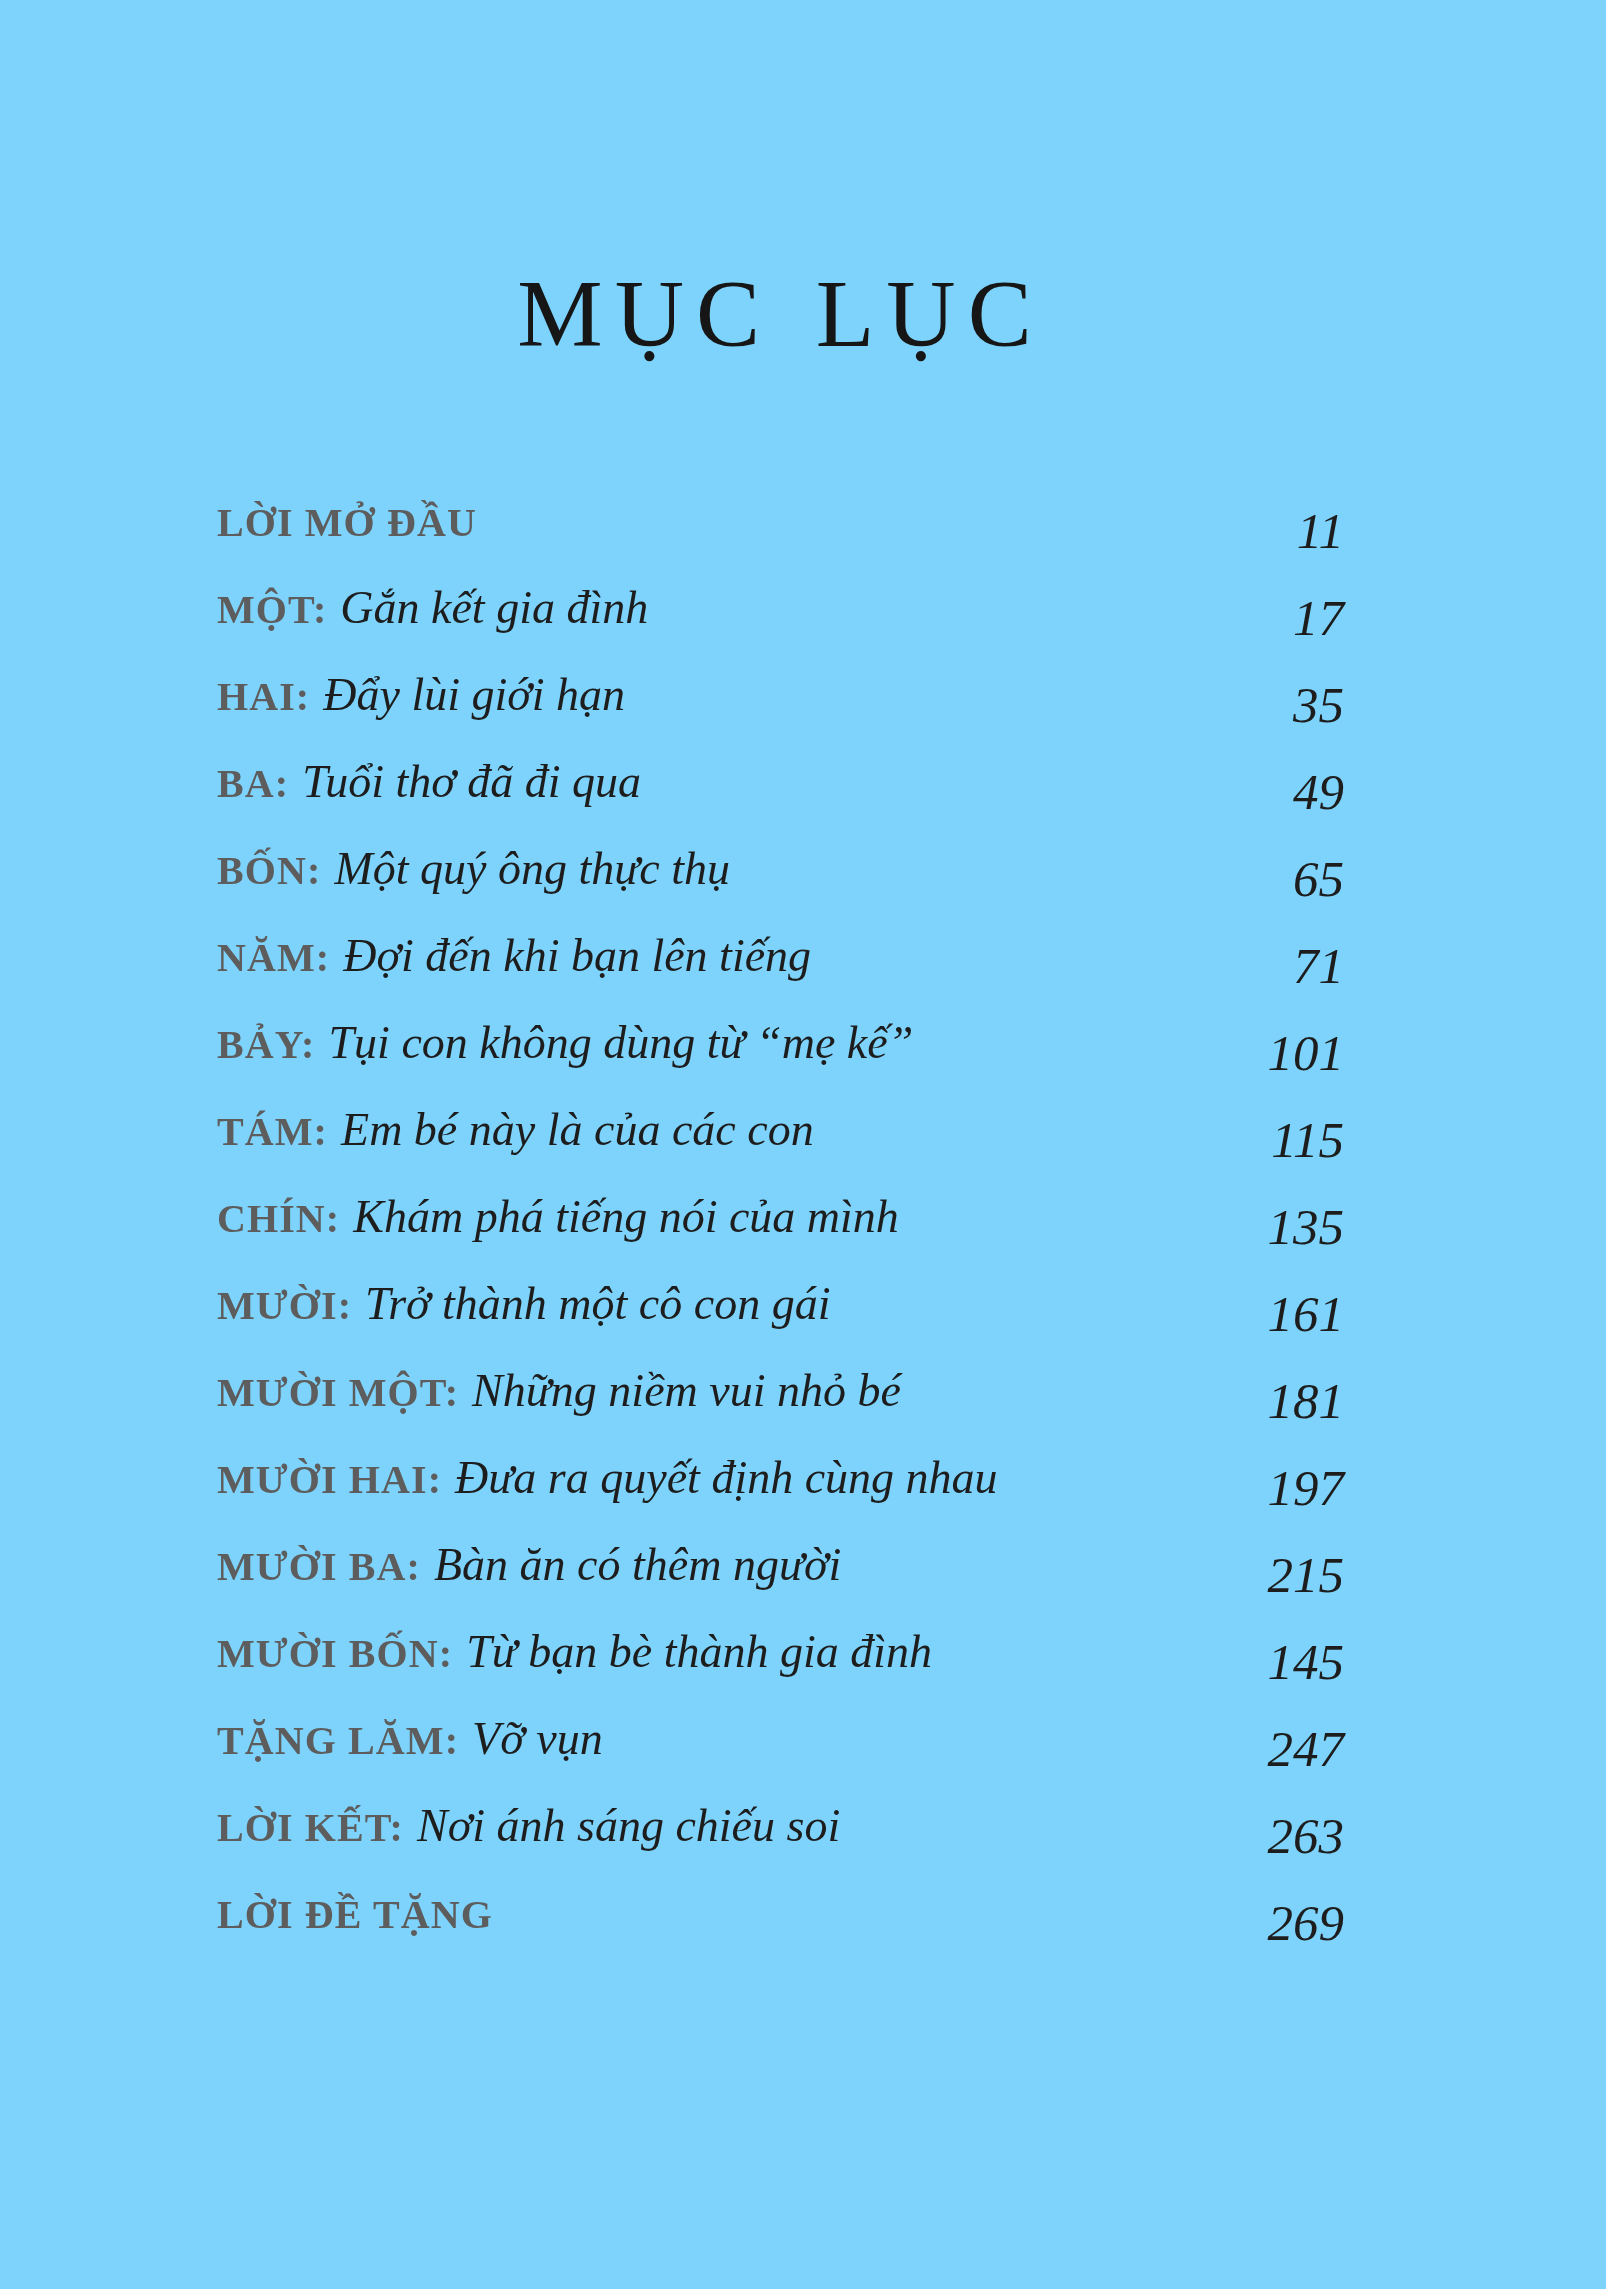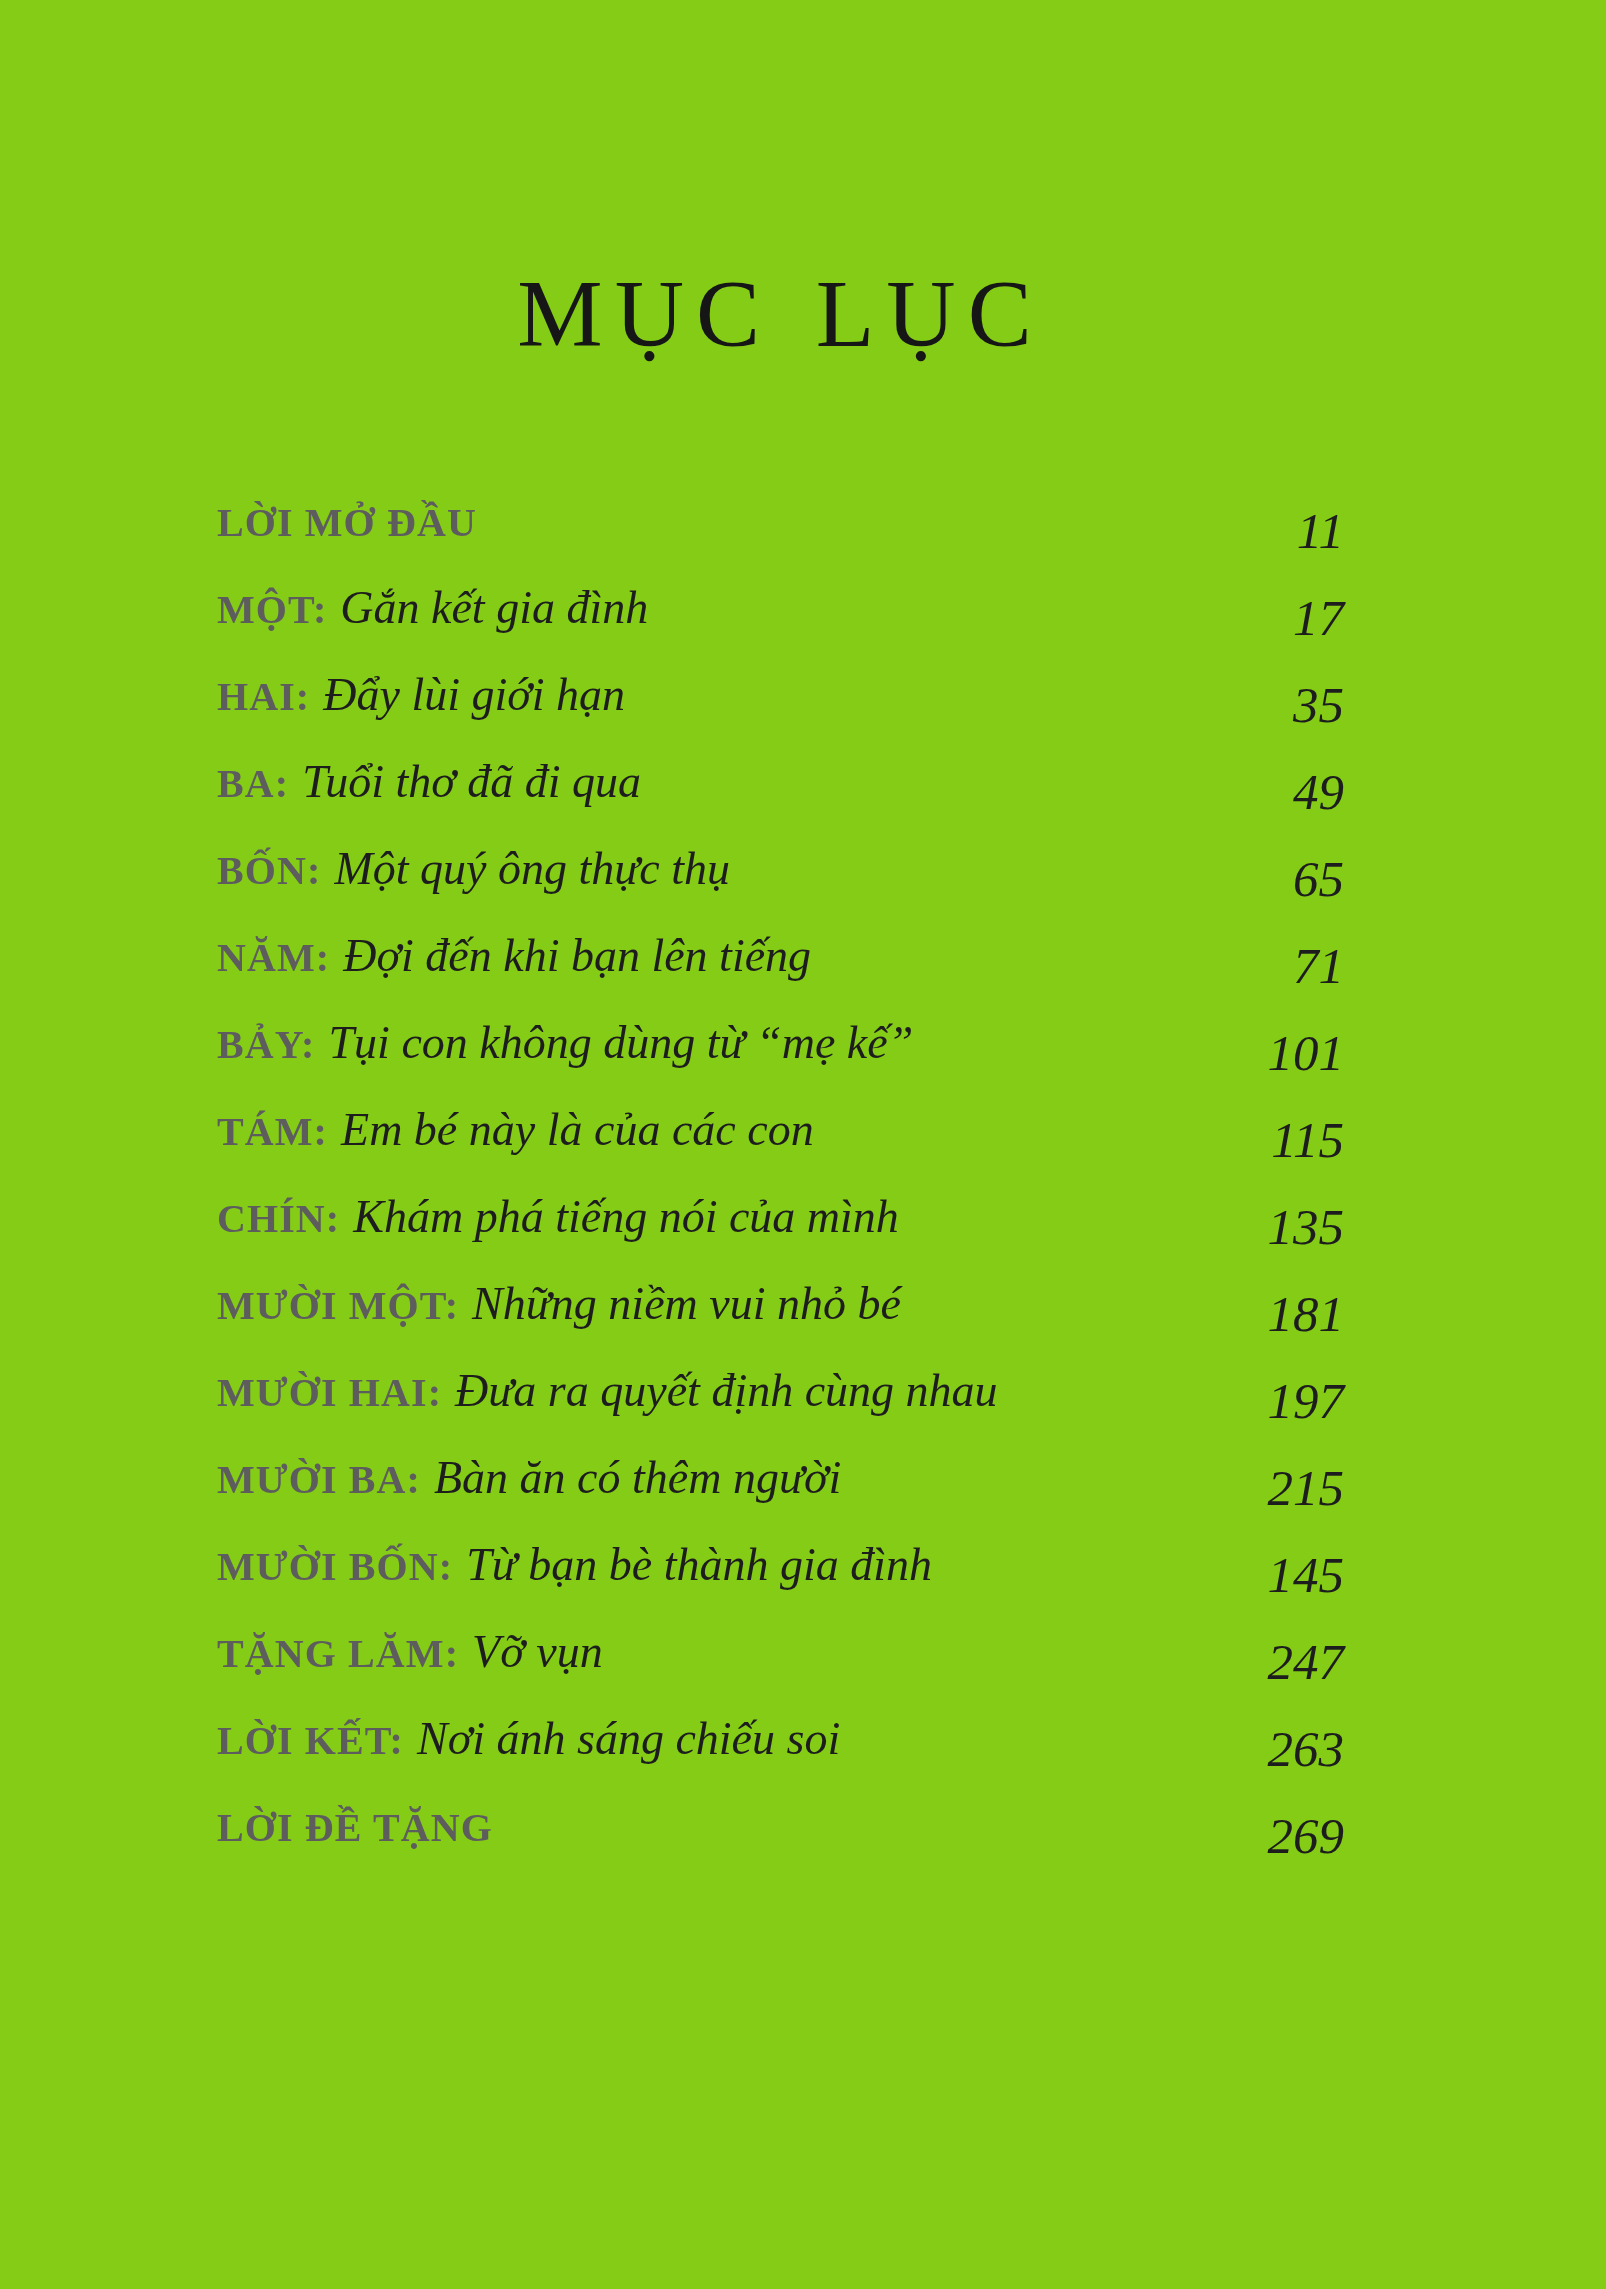--- a/index.html
+++ b/index.html
@@ -12,21 +12,21 @@
     height: 2289px;
     position: relative;
     font-family: "Liberation Serif", "DejaVu Serif", serif;
     overflow: hidden;
   }
   .sheet {
     position: absolute;
     left: 0; top: 0;
     width: 1606px;
     height: 2289px;
-    background: #84cc16;
+    background: #7dd3fc;
   }
   .content {
     position: absolute;
     left: 217px;
     top: 0;
     width: 1127px;
     height: 100%;
   }
   .page-title {
     position: absolute;
@@ -146,20 +146,26 @@
     <span class="page-number">115</span>
   </div>
 
   <div class="toc-row">
     <span class="entry-text">
       <span class="chapter-label">CHÍN:</span><span class="chapter-title">Khám phá tiếng nói của mình</span>
     </span>
     <span class="page-number">135</span>
   </div>
 
+  <div class="toc-row">
+    <span class="entry-text">
+      <span class="chapter-label">MƯỜI:</span><span class="chapter-title">Trở thành một cô con gái</span>
+    </span>
+    <span class="page-number">161</span>
+  </div>
 
   <div class="toc-row">
     <span class="entry-text">
       <span class="chapter-label">MƯỜI MỘT:</span><span class="chapter-title">Những niềm vui nhỏ bé</span>
     </span>
     <span class="page-number">181</span>
   </div>
 
   <div class="toc-row">
     <span class="entry-text">

